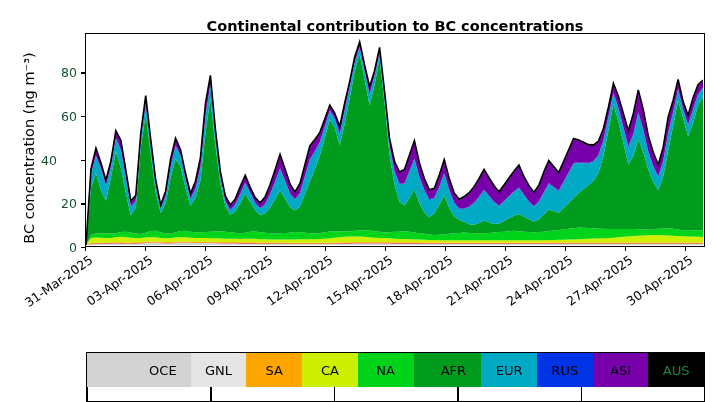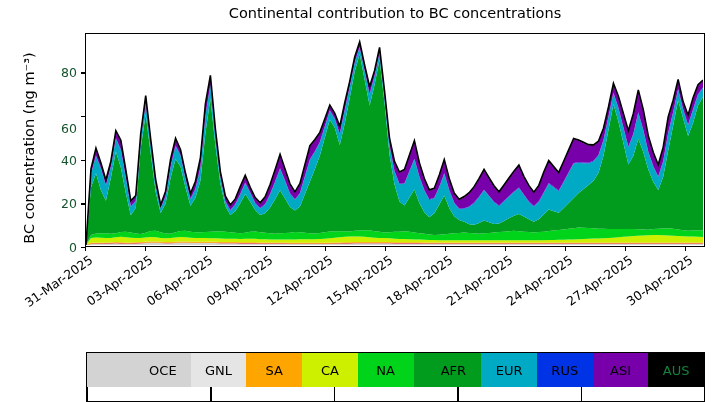--- a/index.html
+++ b/index.html
@@ -16,26 +16,27 @@
   }
   #figure {
     position: absolute;
     left: 0; top: 0;
     width: 714px;
     height: 402px;
   }
   .chart-title {
     position: absolute;
     left: 85px;
-    top: 5px;
+    top: 18px;
     width: 620px;
     text-align: center;
     font-size: 14.5px;
     color: #000;
     font-family: "DejaVu Sans", sans-serif;
+    font-weight: bold;
   }
   .ylabel {
     position: absolute;
     left: -96px;
     top: 140px;
     width: 250px;
     text-align: center;
     font-size: 14.5px;
     color: #000;
     transform: rotate(-90deg);
@@ -135,22 +136,22 @@
 
 <div id="figure">
 
   <div class="chart-title">Continental contribution to BC concentrations</div>
 
   <div class="ylabel">BC concentration (ng m⁻³)</div>
 
   <div id="ytick-labels">
       <div class="ytick-label" style="top: 247px; right: 637px;">0</div>
       <div class="ytick-label" style="top: 203.327px; right: 637px;">20</div>
-      <div class="ytick-label" style="top: 159.653px; right: 637px;">40</div>
-      <div class="ytick-label" style="top: 115.98px; right: 637px; margin-top: 12px;">60</div>
+      <div class="ytick-label" style="top: 159.653px; right: 657px;">40</div>
+      <div class="ytick-label" style="top: 115.98px; right: 637px;">60</div>
       <div class="ytick-label" style="top: 72.3061px; right: 637px;">80</div>
     </div>
   <div id="ytick-marks">
       <div class="ytick-mark" style="top: 247px;"></div>
       <div class="ytick-mark" style="top: 203.327px;"></div>
       <div class="ytick-mark" style="top: 159.653px;"></div>
       <div class="ytick-mark" style="top: 115.98px;"></div>
       <div class="ytick-mark" style="top: 72.3061px;"></div>
     </div>
 

